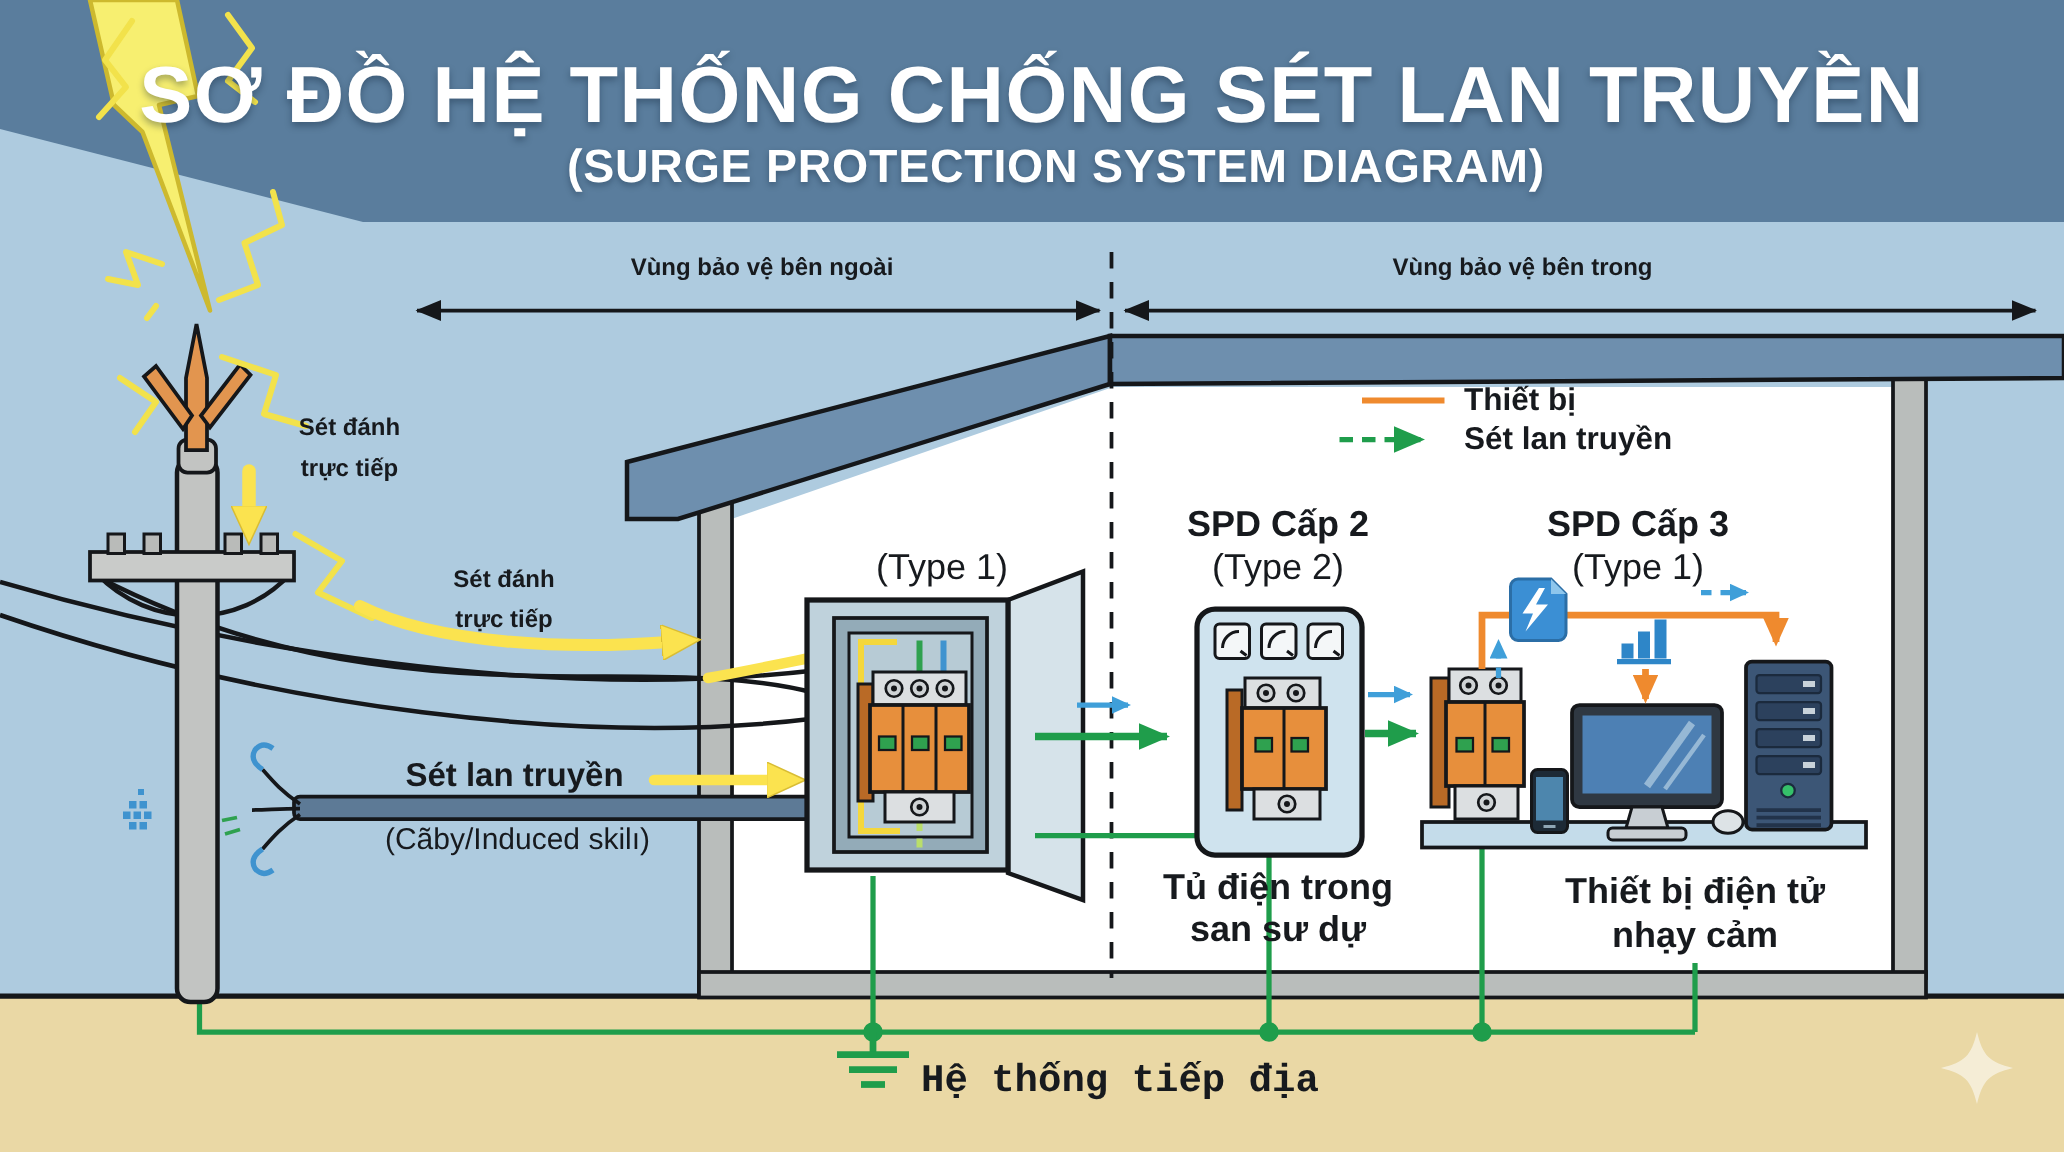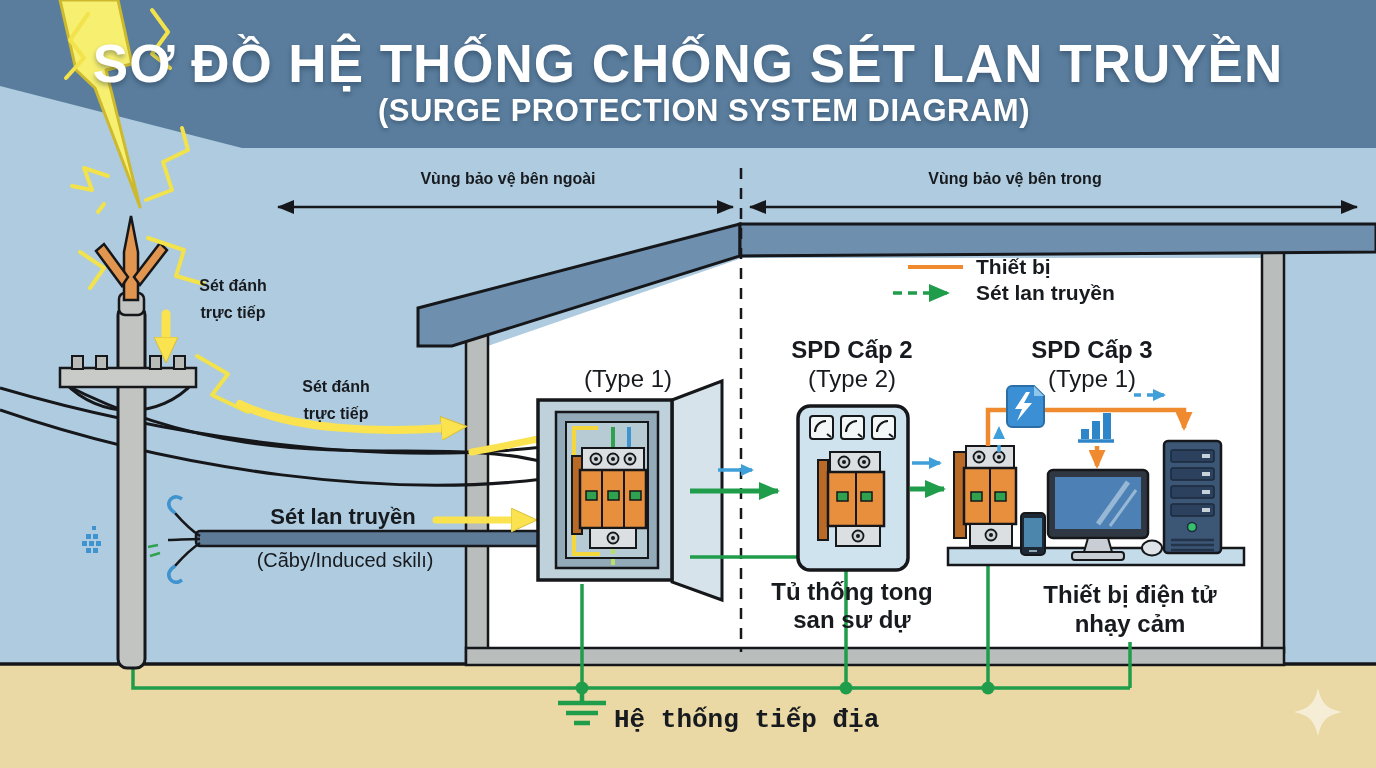--- a/index.html
+++ b/index.html
@@ -312,21 +312,21 @@
 <div class="lbl hz" style="left:261px;top:378px;width:150px;">Sét đánh</div>
 <div class="lbl hz" style="left:261px;top:405px;width:150px;">trực tiếp</div>
 
 <div class="lbl hz" style="left:243px;top:505px;width:200px;font-size:22px;">Sét lan truyền</div>
 <div class="lbl note" style="left:195px;top:549px;">(Cãby/Induced skilı)</div>
 
 <div class="lbl stage-type" style="left:518px;top:366px;">(Type 1)</div>
 
 <div class="lbl stage-name" style="left:742px;top:337px;">SPD Cấp 2</div>
 <div class="lbl stage-type" style="left:742px;top:366px;">(Type 2)</div>
-<div class="lbl cap" style="left:722px;top:579px;">Tủ thống tong</div>
+<div class="lbl cap" style="left:722px;top:579px;">Tủ điện trong</div>
 <div class="lbl cap" style="left:722px;top:607px;">san sư dự</div>
 
 <div class="lbl stage-name" style="left:982px;top:337px;">SPD Cấp 3</div>
 <div class="lbl stage-type" style="left:982px;top:366px;">(Type 1)</div>
 <div class="lbl cap" style="left:1000px;top:582px;">Thiết bị điện tử</div>
 <div class="lbl cap" style="left:1000px;top:611px;">nhạy cảm</div>
 
 <div class="lbl legend-txt" style="left:976px;top:255px;">Thiết bị</div>
 <div class="lbl legend-txt" style="left:976px;top:281px;">Sét lan truyền</div>
 

